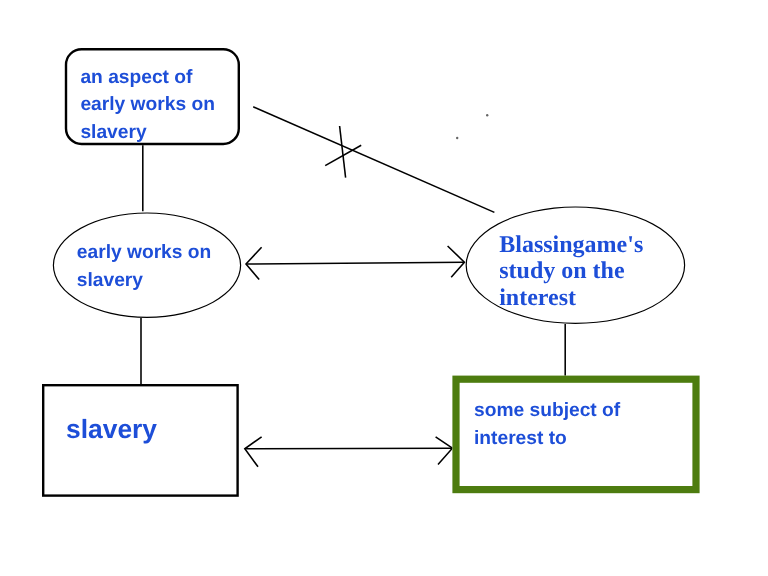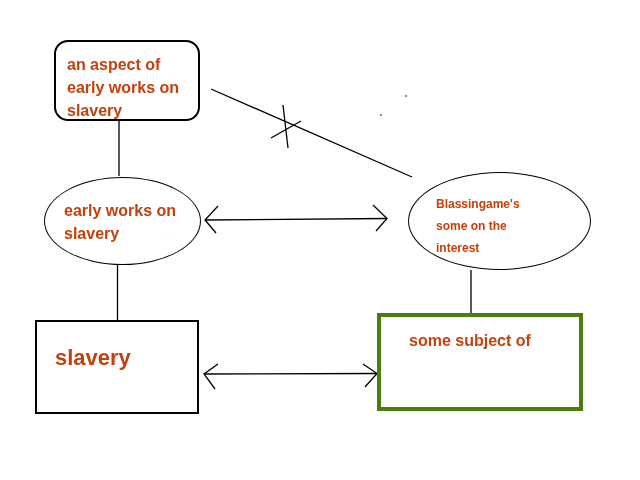--- a/index.html
+++ b/index.html
@@ -7,21 +7,21 @@
     padding: 0;
     background: #ffffff;
   }
   .canvas {
     position: relative;
     width: 640px;
     height: 480px;
     background: #ffffff;
     overflow: hidden;
     font-family: "Liberation Sans", sans-serif;
-    color: #c2410c;
+    color: #1d4ed8;
   }
   .wires {
     position: absolute;
     left: 0;
     top: 0;
     width: 640px;
     height: 480px;
   }
   .node {
     position: absolute;
@@ -48,47 +48,48 @@
     top: 177px;
     width: 157px;
     height: 88px;
     border: 1.5px solid #000000;
     border-radius: 50%;
     padding: 21px 0 0 19px;
     font-size: 16px;
     line-height: 23px;
   }
   .node-ellipse-right {
-    left: 408px;
+    left: 388px;
     top: 172px;
     width: 183px;
     height: 98px;
     border: 1.5px solid #000000;
     border-radius: 50%;
     padding: 20px 0 0 27px;
-    font-size: 12px;
+    font-size: 20px;
     line-height: 22px;
+    font-family: Liberation Serif, serif;
   }
   .node-rect-slavery {
     left: 35px;
     top: 320px;
     width: 164px;
     height: 94px;
     border: 2px solid #000000;
     padding: 23px 0 0 18px;
     font-size: 22px;
     line-height: 26px;
   }
   .node-rect-subject {
     left: 377px;
     top: 313px;
     width: 206px;
     height: 98px;
-    border: 4px solid #4d7c0f;
-    padding: 12px 0 0 28px;
+    border: 6px solid #4d7c0f;
+    padding: 12px 0 0 12px;
     font-size: 16px;
     line-height: 23px;
   }
 </style>
 </head>
 <body>
 
 <div class="canvas">
 
   <svg class="wires" width="640" height="480" viewBox="0 0 640 480" fill="none" stroke="#000000" stroke-width="1.3">
@@ -121,25 +122,26 @@
     <div class="line">slavery</div>
   </div>
 
   <div class="node node-ellipse-left">
     <div class="line">early works on</div>
     <div class="line">slavery</div>
   </div>
 
   <div class="node node-ellipse-right">
     <div class="line">Blassingame's</div>
-    <div class="line">some on the</div>
+    <div class="line">study on the</div>
     <div class="line">interest</div>
   </div>
 
   <div class="node node-rect-slavery">
     <div class="line">slavery</div>
   </div>
 
   <div class="node node-rect-subject">
     <div class="line">some subject of</div>
+    <div class="line">interest to</div>
   </div>
 
 </div>
 
 </body></html>

